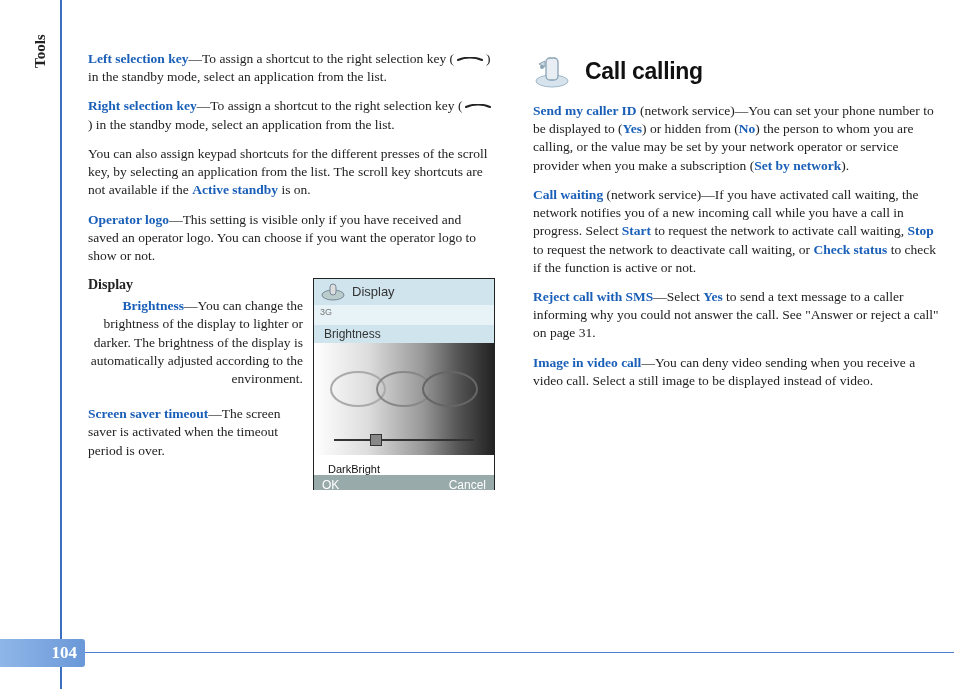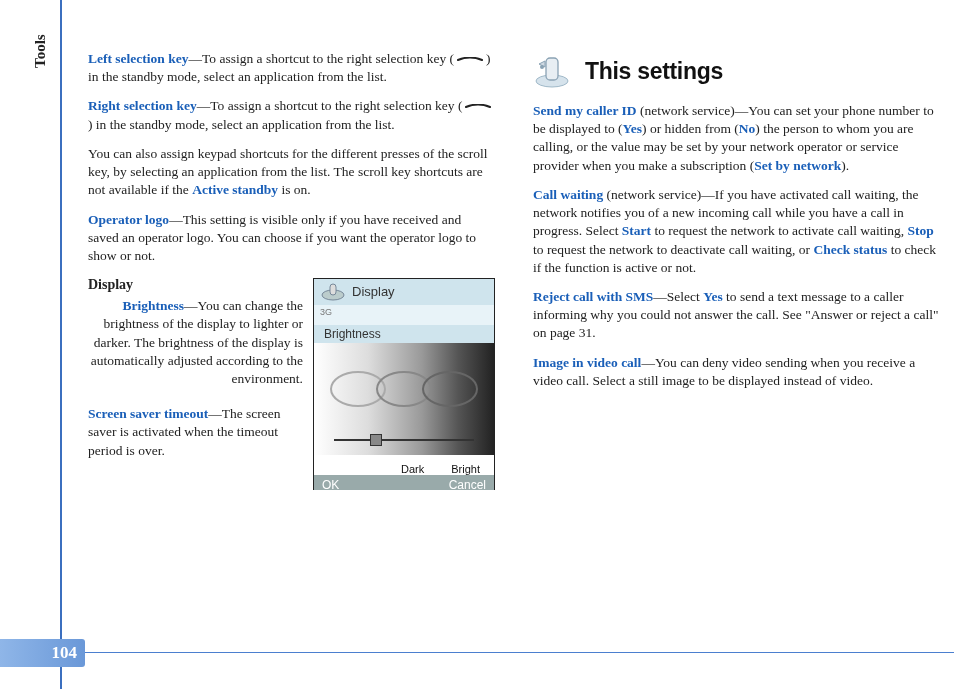--- a/index.html
+++ b/index.html
@@ -118,22 +118,22 @@
   .ps-ellipse {
     position:absolute; border-radius:50%;
   }
   .ps-slider {
     position:absolute; left:20px; right:20px; bottom:14px; height:2px; background:#333;
   }
   .ps-thumb {
     position:absolute; left:56px; bottom:9px; width:12px; height:12px; background:#888; border:1px solid #333;
   }
   .ps-labels {
-    position:absolute; left:0; right:0; bottom:-2px; display:flex; justify-content:flex-end; padding:0 14px;
-    font-size:11px; color:#111;gap:27px;
+    position:absolute; left:0; right:0; bottom:-2px; display:flex; justify-content:flex-start; padding:0 14px;
+    font-size:11px; color:#111;
   }
   .ps-lab-wrap { position:relative; height:20px; background:#fff; }
   .ps-soft {
     height:20px; background:#9aa; color:#fff; font-size:12px; display:flex; justify-content:space-between; padding:0 8px; line-height:20px;
   }
   .sel-key-glyph {
     display:inline-block; width:28px; height:6px; vertical-align:middle;
     margin: 0 2px;
   }
   .sel-key-glyph svg { display:block; }
@@ -216,21 +216,21 @@
   <div class="col">
 
 
     <div class="heading-row">
       <svg class="icon-callset" viewBox="0 0 38 32">
         <ellipse cx="19" cy="25" rx="16" ry="6" fill="#d6e3ec" stroke="#9fb8c8"></ellipse>
         <rect x="13" y="2" width="12" height="22" rx="4" fill="#e8eef3" stroke="#8aa2b4" stroke-width="1.3"></rect>
         <path d="M6 8 l6 -3 l0 6 z" fill="#cfd9e2" stroke="#8aa2b4"></path>
         <circle cx="9" cy="11" r="2" fill="#8aa2b4"></circle>
       </svg>
-      <h2>This settings</h2>
+      <h2>Call calling</h2>
     </div>
 
     <p>
       <span class="blue">Send my caller ID</span><span> (network service)—You can set your phone number to be displayed to (</span><span class="blue">Yes</span><span>) or hidden from (</span><span class="blue">No</span><span>) the person to whom you are calling, or the value may be set by your network operator or service provider when you make a subscription (</span><span class="blue">Set by network</span><span>).</span>
     </p>
 
     <p>
       <span class="blue">Call waiting</span><span> (network service)—If you have activated call waiting, the network notifies you of a new incoming call while you have a call in progress. Select </span><span class="blue">Start</span><span> to request the network to activate call waiting, </span><span class="blue">Stop</span><span> to request the network to deactivate call waiting, or </span><span class="blue">Check status</span><span> to check if the function is active or not.</span>
     </p>
 

